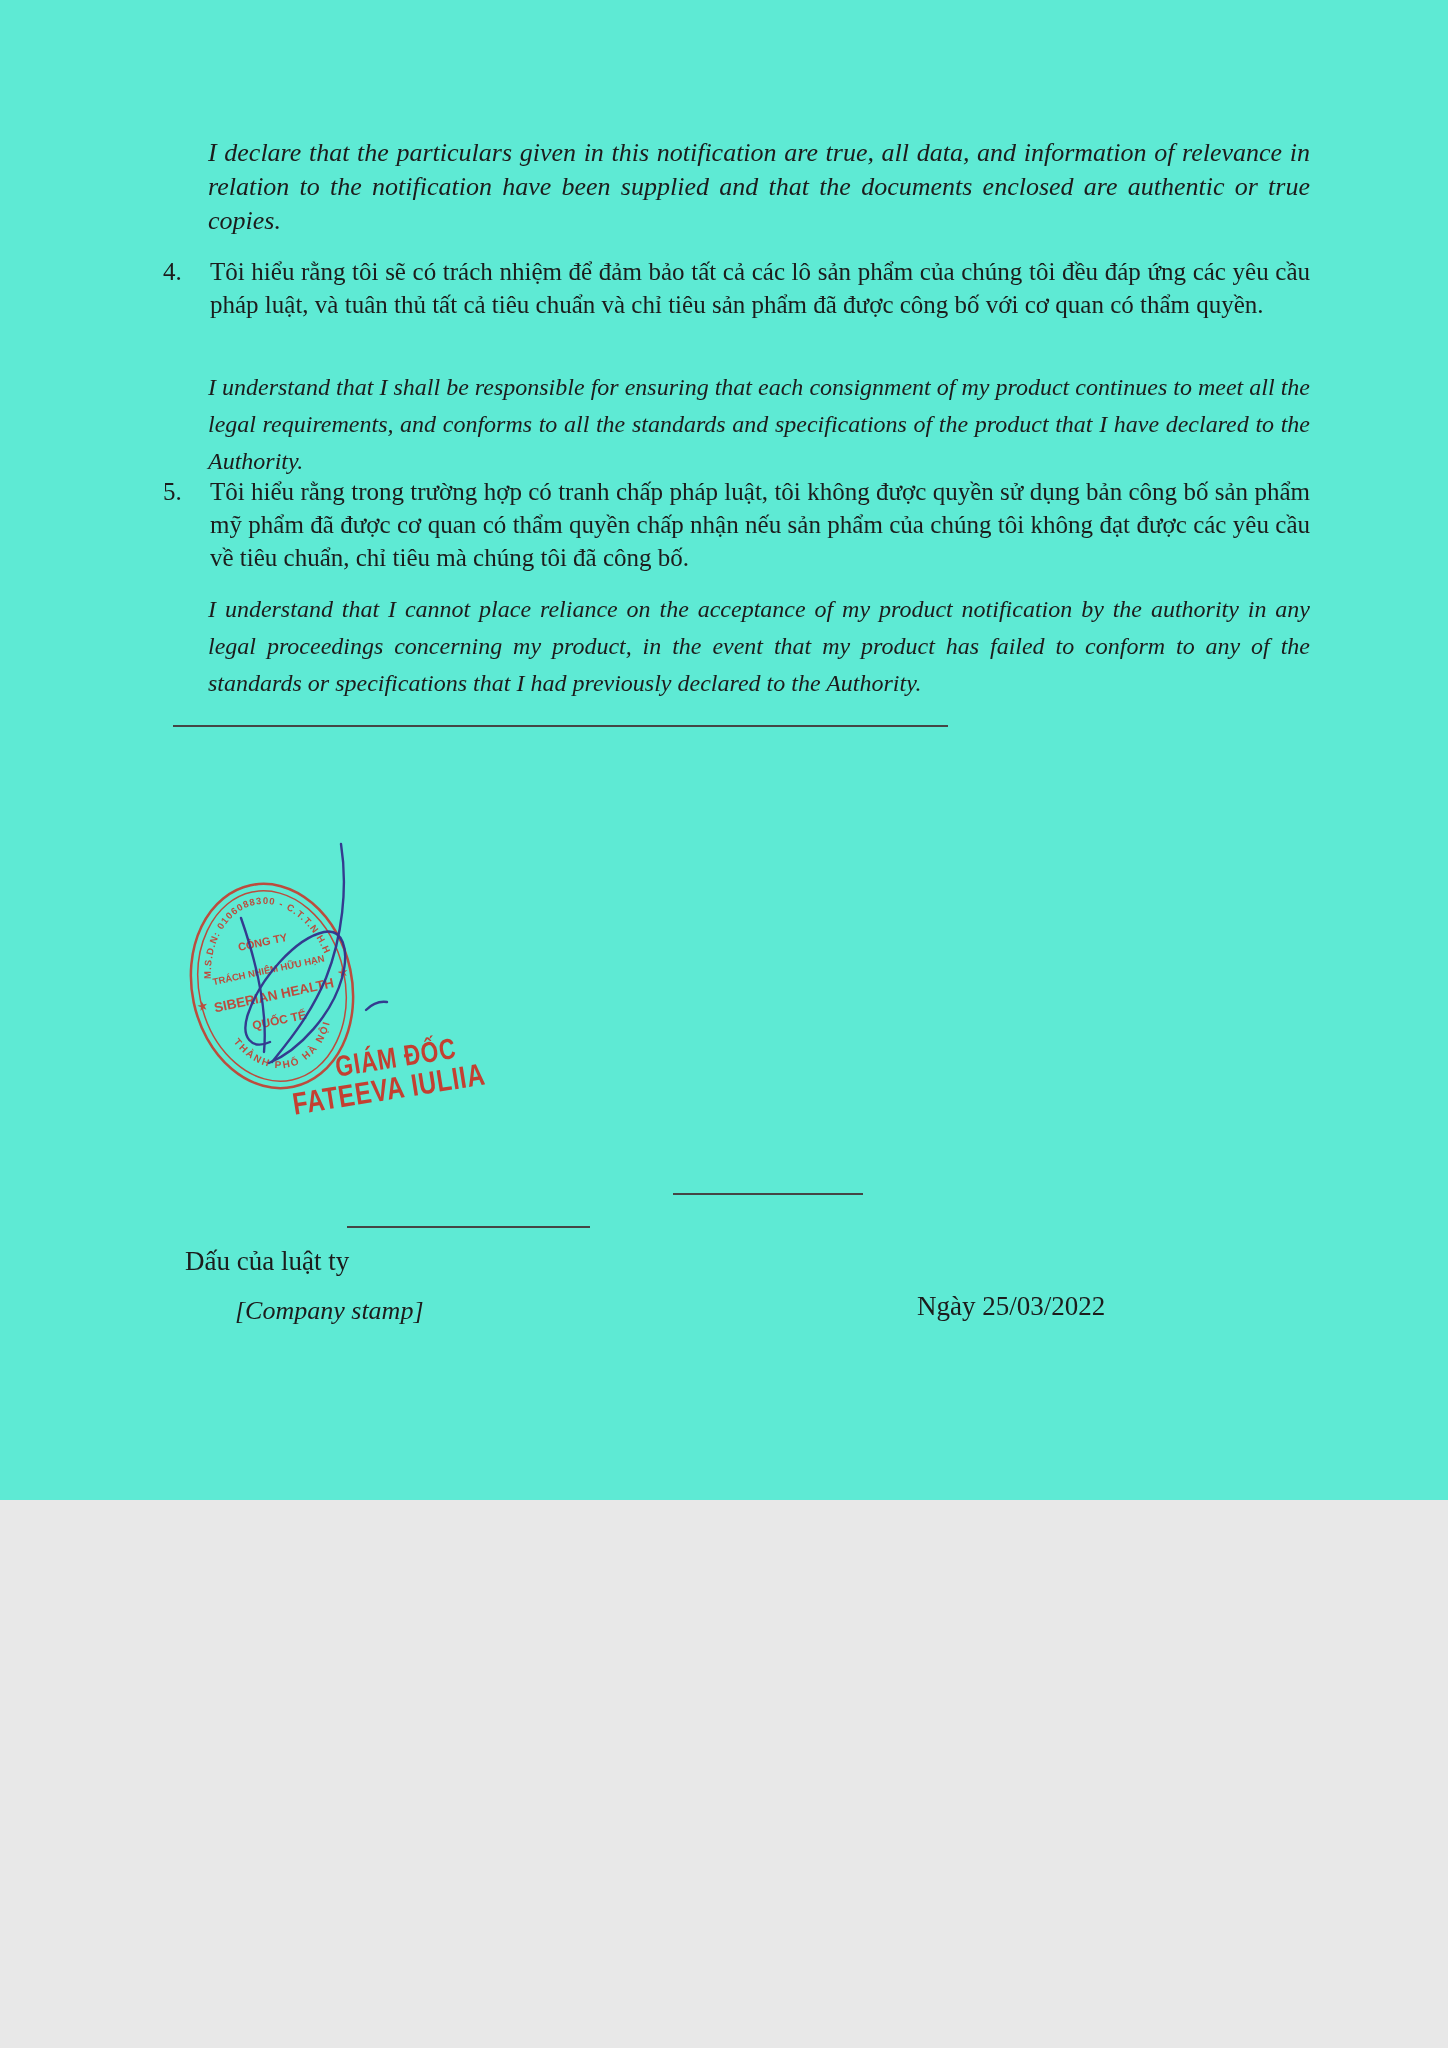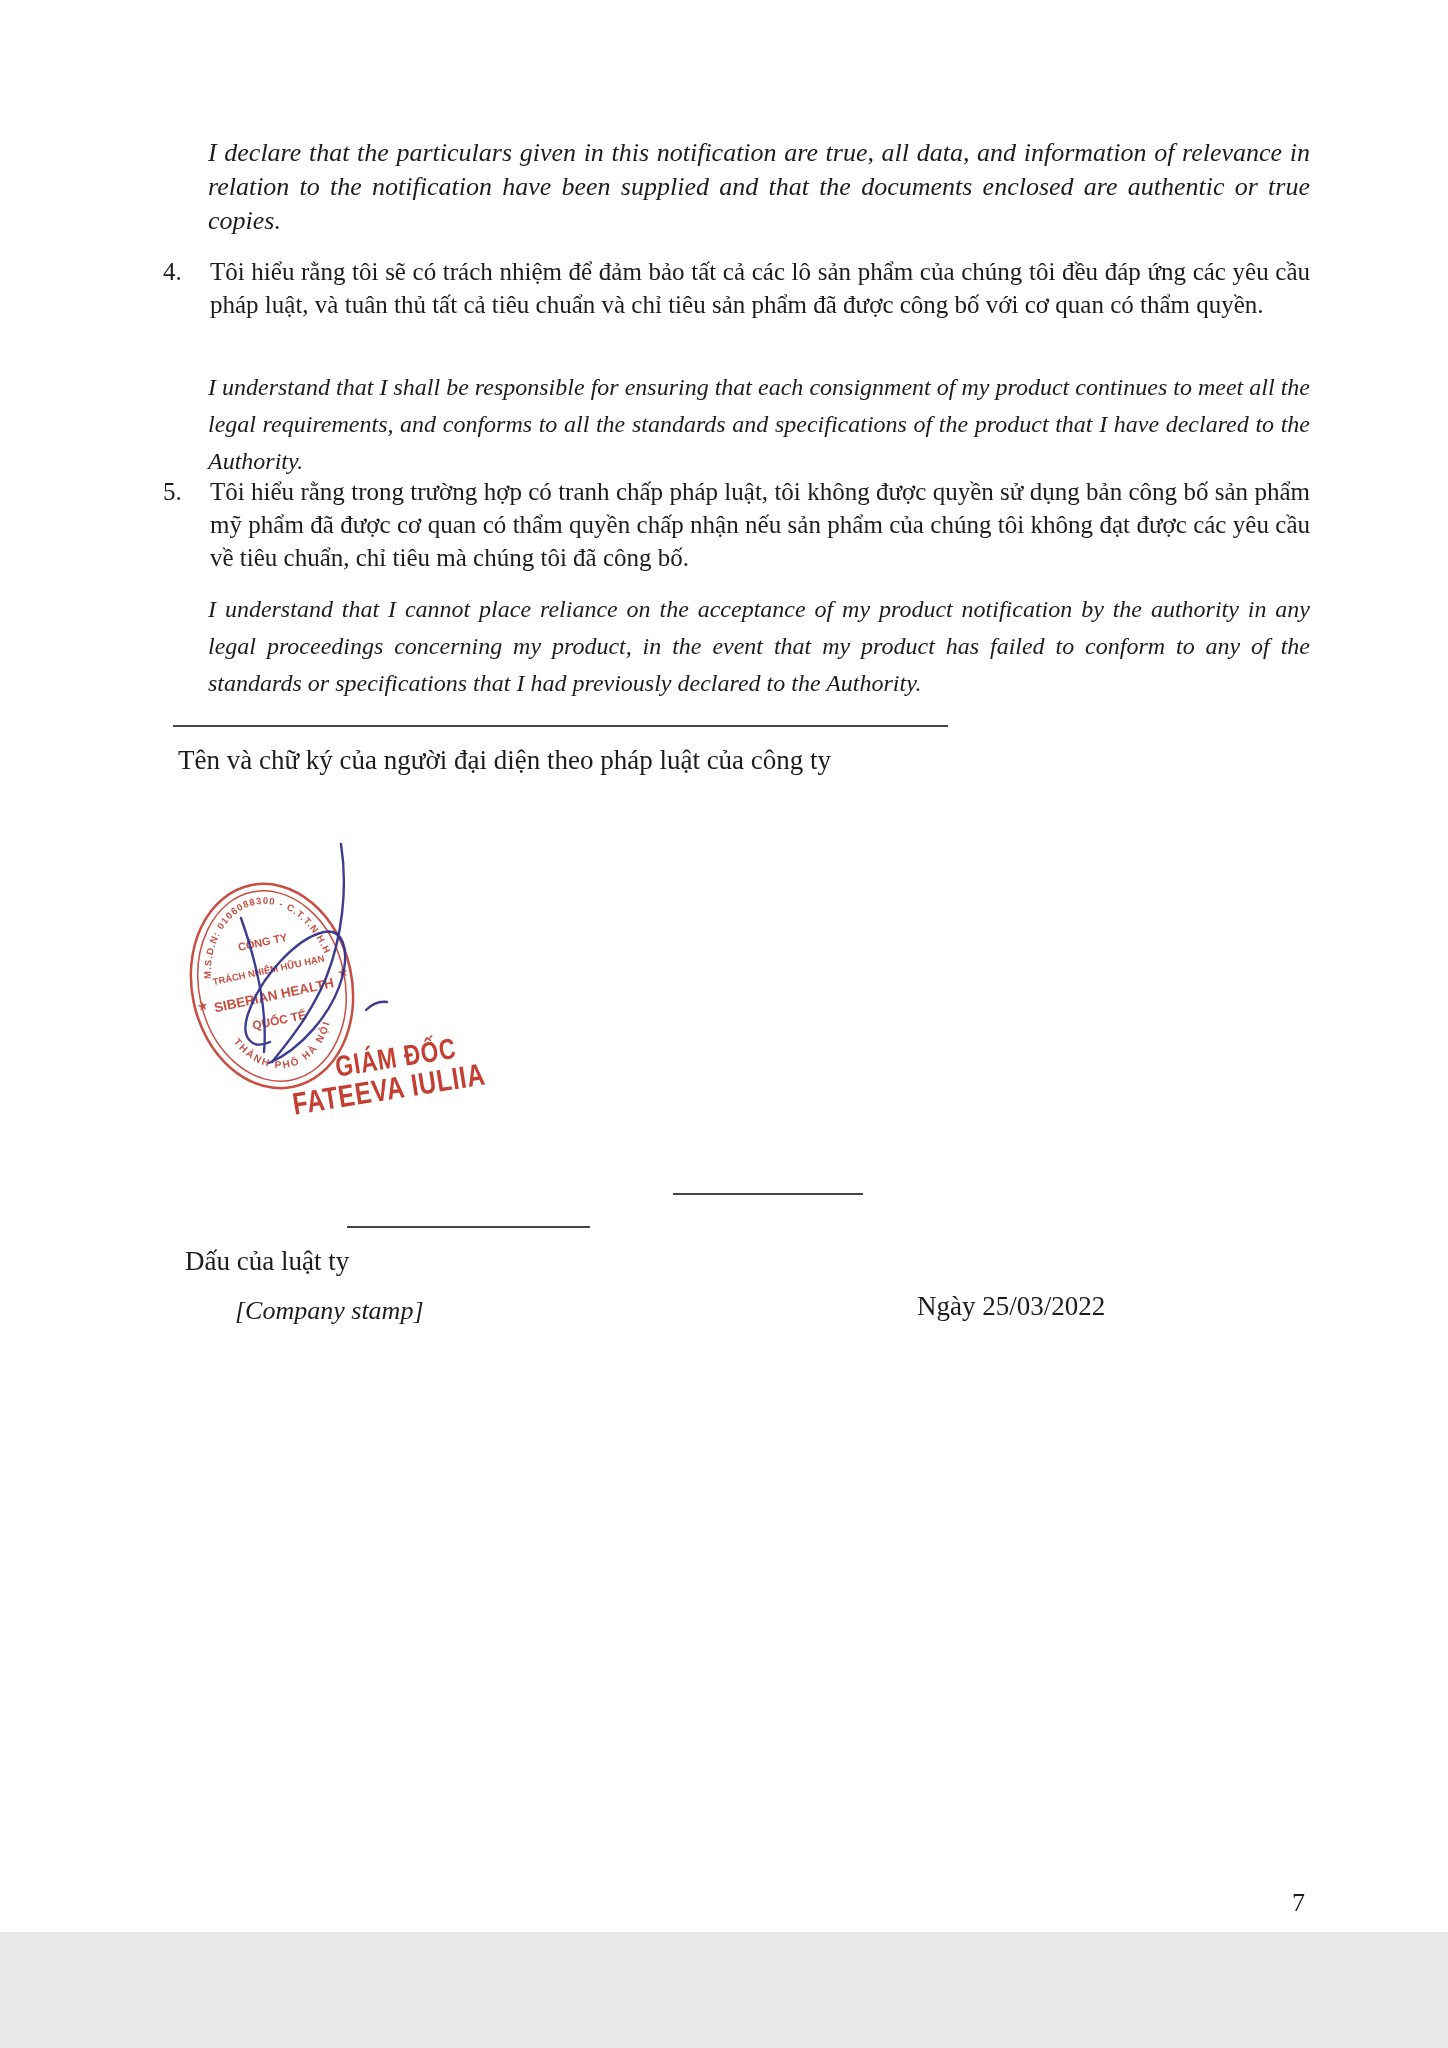--- a/index.html
+++ b/index.html
@@ -1,19 +1,19 @@
 <!DOCTYPE html>
 <html><head>
 <meta charset="utf-8">
 <style>
   html,body{margin:0;padding:0;background:#e8e8e8;}
   .page{
     position:relative;
-    width:1448px;height:1932px;
-    background:#ffffff;
+    width:1448px;height:1500px;
+    background:#5eead4;
     margin:0 auto;
     font-family:"Liberation Serif", serif;
     color:#1c1c1c;
     overflow:hidden;
   }
   .abs{position:absolute;}
   .just{text-align:justify;}
   .it{font-style:italic;}
   .intro{left:208px;top:136px;width:1102px;font-size:26px;line-height:34px;}
   .numitem{display:flex;}
@@ -61,21 +61,20 @@
 
   <div class="abs item5 numitem">
     <div class="num">5.</div>
     <div class="body just">Tôi hiểu rằng trong trường hợp có tranh chấp pháp luật, tôi không được quyền sử dụng bản công bố sản phẩm mỹ phẩm đã được cơ quan có thẩm quyền chấp nhận nếu sản phẩm của chúng tôi không đạt được các yêu cầu về tiêu chuẩn, chỉ tiêu mà chúng tôi đã công bố.</div>
   </div>
 
   <div class="abs ennote en5 just">I understand that I cannot place reliance on the acceptance of my product notification by the authority in any legal proceedings concerning my product, in the event that my product has failed to conform to any of the standards or specifications that I had previously declared to the Authority.</div>
 
   <div class="abs rule divider"></div>
 
-  <div class="abs label-vn rep-vn">Tên và chữ ký của người đại diện theo pháp luật của công ty</div>
 
   <div class="abs stamp-wrap">
     <svg width="400" height="335" viewBox="0 0 400 335">
       <defs>
         <path id="arcTop" d="M 92 158 A 60 83 0 0 1 212 158"></path>
         <path id="arcBottom" d="M 92 158 A 60 83 0 0 0 212 158"></path>
       </defs>
       <g transform="rotate(-12 152 158)" opacity="0.92">
         <ellipse cx="152" cy="158" rx="80" ry="103" fill="none" stroke-width="2.5" stroke="#c43f31"></ellipse>
         <ellipse cx="152" cy="158" rx="73" ry="96" fill="none" stroke-width="1.5" stroke="#c43f31"></ellipse>

